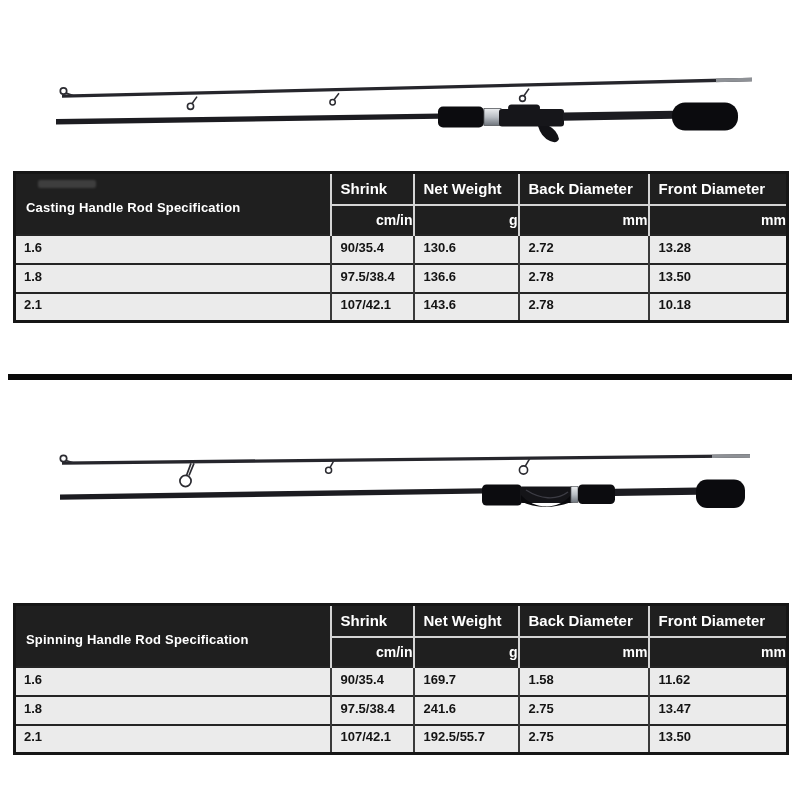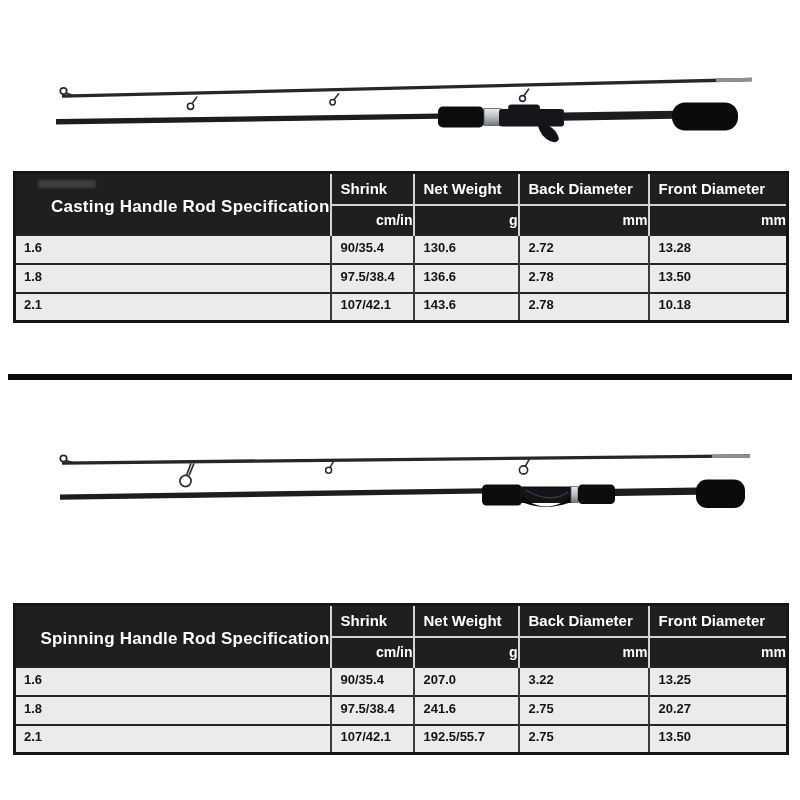--- a/index.html
+++ b/index.html
@@ -16,22 +16,22 @@
     position:absolute;left:13px;width:773px;
     border-collapse:collapse;table-layout:fixed;
     border:3px solid #161616;background:#ebebeb;
   }
   #table-casting{top:171px;}
   #table-spinning{top:603px;}
 
   .spec-table th,.spec-table td{box-sizing:border-box;overflow:hidden;white-space:nowrap;}
 
   .title-cell{
-    background:#1f1f1f;color:#ffffff;text-align:right;vertical-align:middle;
-    font-size:17px;font-weight:bold;padding:7px 0 0 10px;height:62px;position:relative;
+    background:#1f1f1f;color:#ffffff;text-align:left;vertical-align:middle;
+    font-size:13px;font-weight:bold;padding:7px 0 0 10px;height:62px;position:relative;
     letter-spacing:.2px;
   }
   .wm{
     position:absolute;left:22px;top:6px;width:58px;height:8px;
     background:rgba(255,255,255,0.14);border-radius:2px;filter:blur(1px);
   }
   .col-label{
     background:#1f1f1f;color:#ffffff;text-align:left;font-size:15px;font-weight:bold;
     padding:0 5px 0 9px;height:32px;
     border-left:2px solid #d4d4d4;border-bottom:2px solid #d4d4d4;vertical-align:middle;
@@ -210,30 +210,30 @@
         <th class="col-unit">cm/in</th>
         <th class="col-unit">g</th>
         <th class="col-unit">mm</th>
         <th class="col-unit">mm</th>
       </tr>
     </thead>
     <tbody>
       <tr>
         <td>1.6</td>
         <td>90/35.4</td>
-        <td>207.0</td>
-        <td>3.22</td>
-        <td>13.25</td>
+        <td>169.7</td>
+        <td>1.58</td>
+        <td>11.62</td>
       </tr>
       <tr>
         <td>1.8</td>
         <td>97.5/38.4</td>
         <td>241.6</td>
         <td>2.75</td>
-        <td>20.27</td>
+        <td>13.47</td>
       </tr>
       <tr>
         <td>2.1</td>
         <td>107/42.1</td>
         <td>192.5/55.7</td>
         <td>2.75</td>
         <td>13.50</td>
       </tr>
     </tbody>
   </table>

